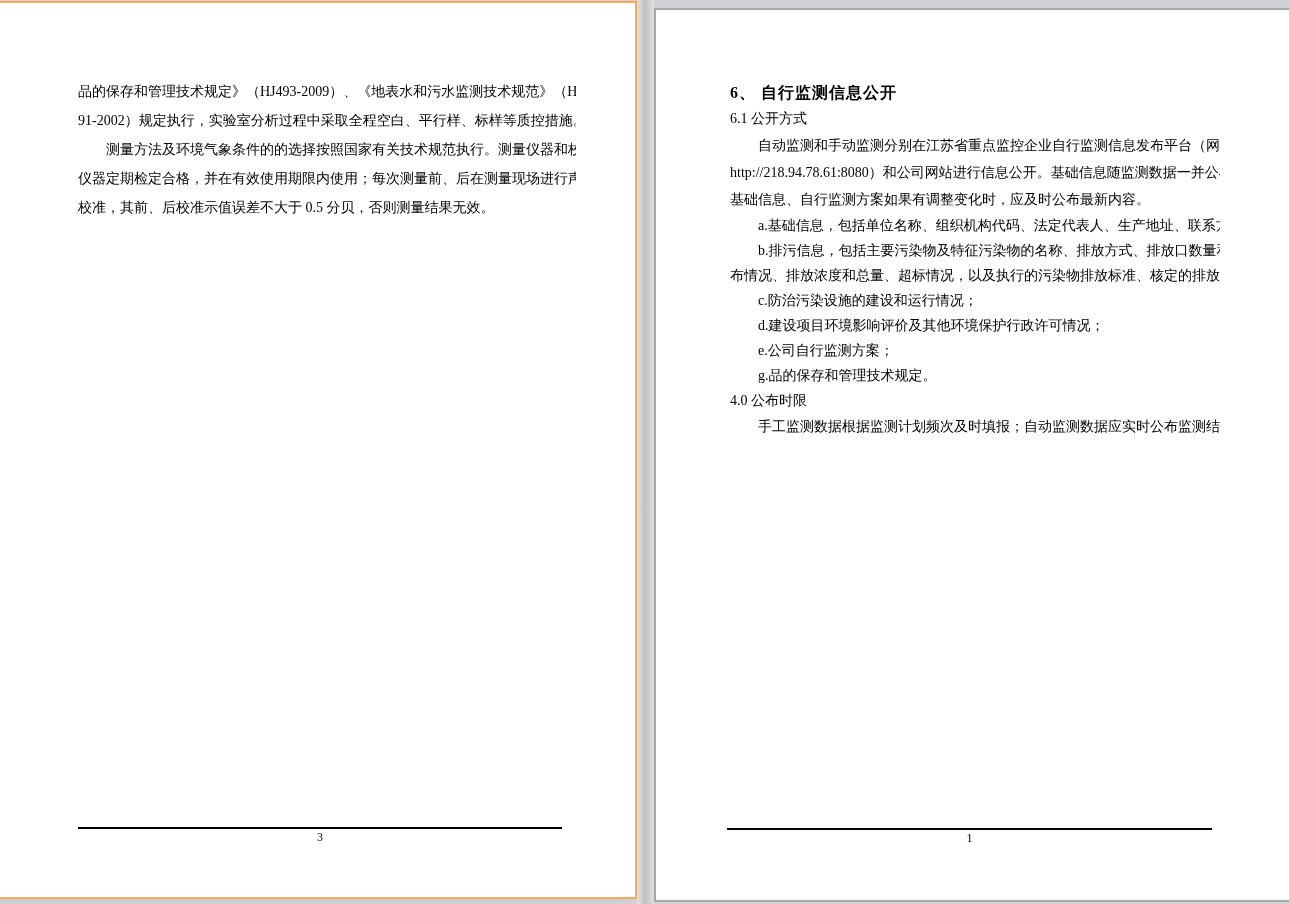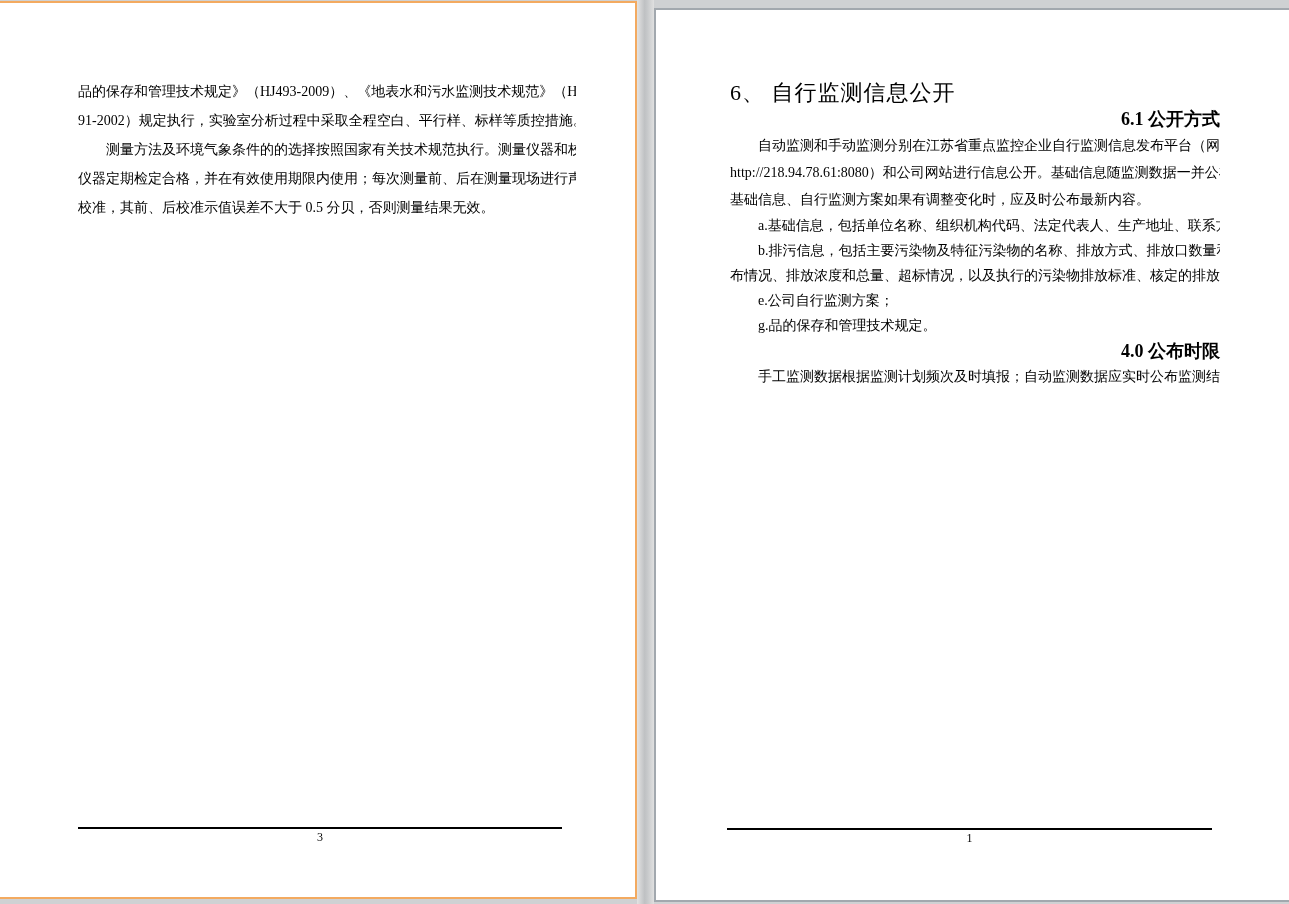--- a/index.html
+++ b/index.html
@@ -34,27 +34,26 @@
   }
   .ind { padding-left: 28px; }
 
   .left-text { position: absolute; left: 78px; top: 77px; width: 498px; }
 
   .right-text { position: absolute; left: 730px; top: 80px; width: 490px; }
   .right-text .textline { line-height: 27px; height: 27px; }
   .right-text .listline { line-height: 25px; height: 25px; }
   .right-text .s63line { line-height: 26px; height: 26px; }
   .doc-h1 {
-    font-size: 22px; font-weight: normal; line-height: 26px; height: 26px;
+    font-size: 16px; font-weight: bold; line-height: 26px; height: 26px;
     letter-spacing: 1px; white-space: nowrap;
   }
   .doc-h2 {
-    font-size: 18px; font-weight: bold; line-height: 26px; height: 26px;
+    font-size: 14px; font-weight: normal; line-height: 26px; height: 26px;
     white-space: nowrap;
-    text-align: right;
   }
 
   .footer-rule { position: absolute; border-top: 2px solid #000; height: 0; }
   .footer-rule-left { left: 78px; top: 827px; width: 484px; }
   .footer-rule-right { left: 727px; top: 828px; width: 485px; }
   .page-num {
     position: absolute; text-align: center; font-size: 12px; line-height: 15px;
   }
   .page-num-left { left: 78px; top: 830px; width: 484px; }
   .page-num-right { left: 727px; top: 831px; width: 485px; }
@@ -81,20 +80,22 @@
     <div class="doc-h1">6、 自行监测信息公开</div>
 
     <div class="doc-h2">6.1 公开方式</div>
     <div class="textline ind">自动监测和手动监测分别在江苏省重点监控企业自行监测信息发布平台（网址：</div>
     <div class="textline">http://218.94.78.61:8080）和公司网站进行信息公开。基础信息随监测数据一并公布，</div>
     <div class="textline">基础信息、自行监测方案如果有调整变化时，应及时公布最新内容。</div>
 
     <div class="textline listline ind">a.基础信息，包括单位名称、组织机构代码、法定代表人、生产地址、联系方式，</div>
     <div class="textline listline ind">b.排污信息，包括主要污染物及特征污染物的名称、排放方式、排放口数量和分</div>
     <div class="textline listline">布情况、排放浓度和总量、超标情况，以及执行的污染物排放标准、核定的排放总量；</div>
+    <div class="textline listline ind">c.防治污染设施的建设和运行情况；</div>
+    <div class="textline listline ind">d.建设项目环境影响评价及其他环境保护行政许可情况；</div>
     <div class="textline listline ind">e.公司自行监测方案；</div>
     <div class="textline listline ind">g.品的保存和管理技术规定。</div>
 
     <div class="doc-h2">4.0 公布时限</div>
     <div class="textline s63line ind">手工监测数据根据监测计划频次及时填报；自动监测数据应实时公布监测结果。</div>
   </div>
 
   <div class="footer-rule footer-rule-left"></div>
   <div class="page-num page-num-left">3</div>
 

